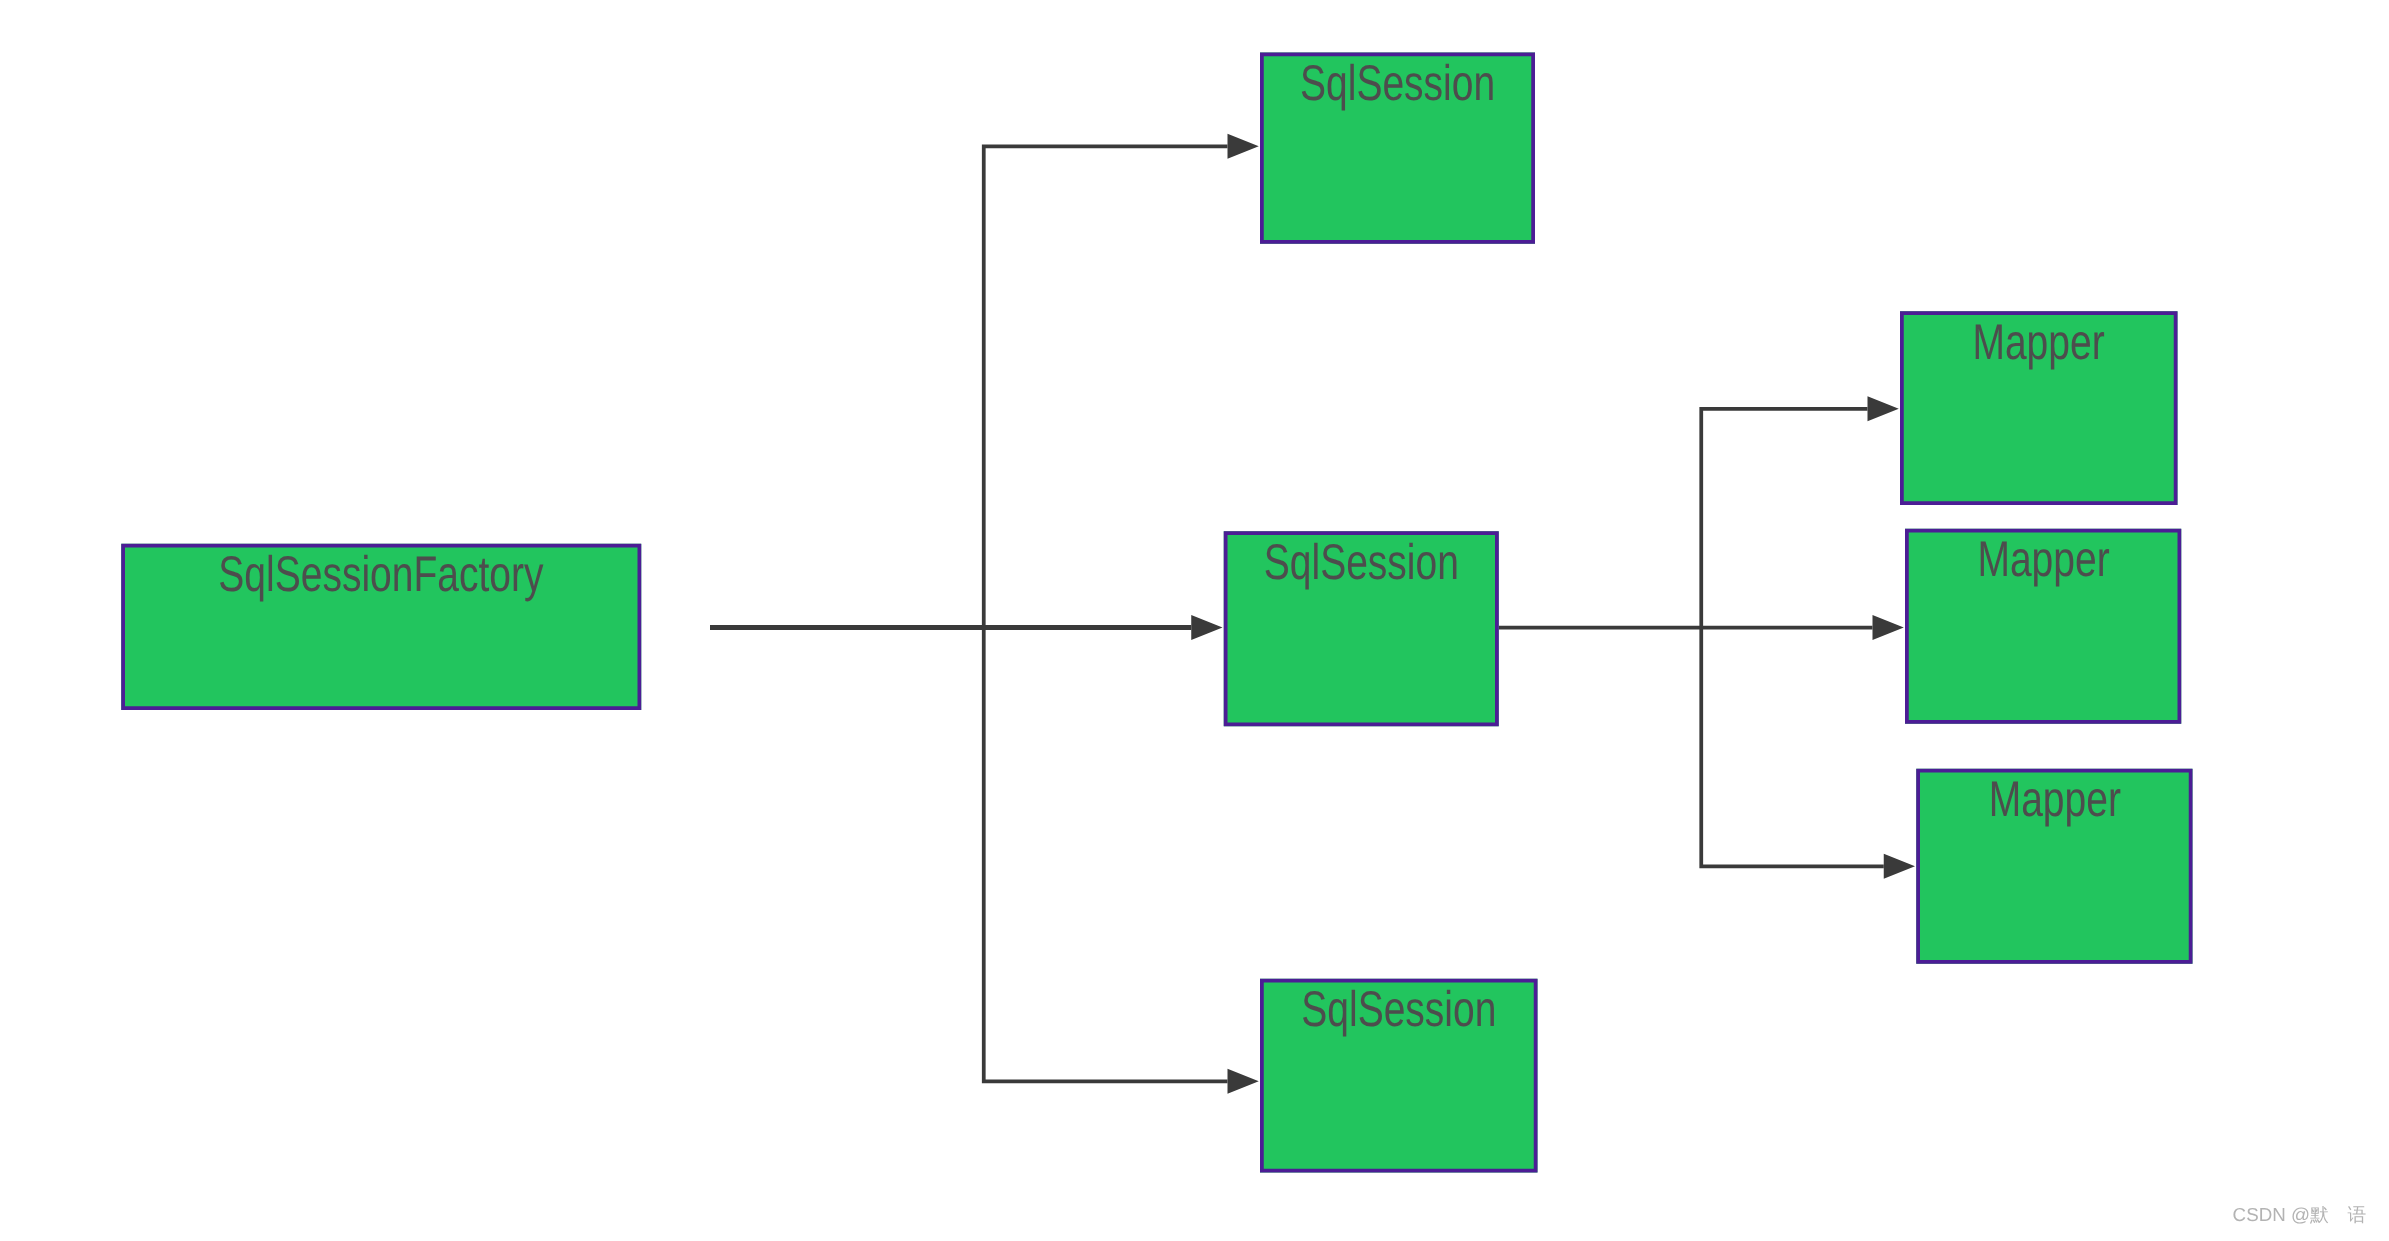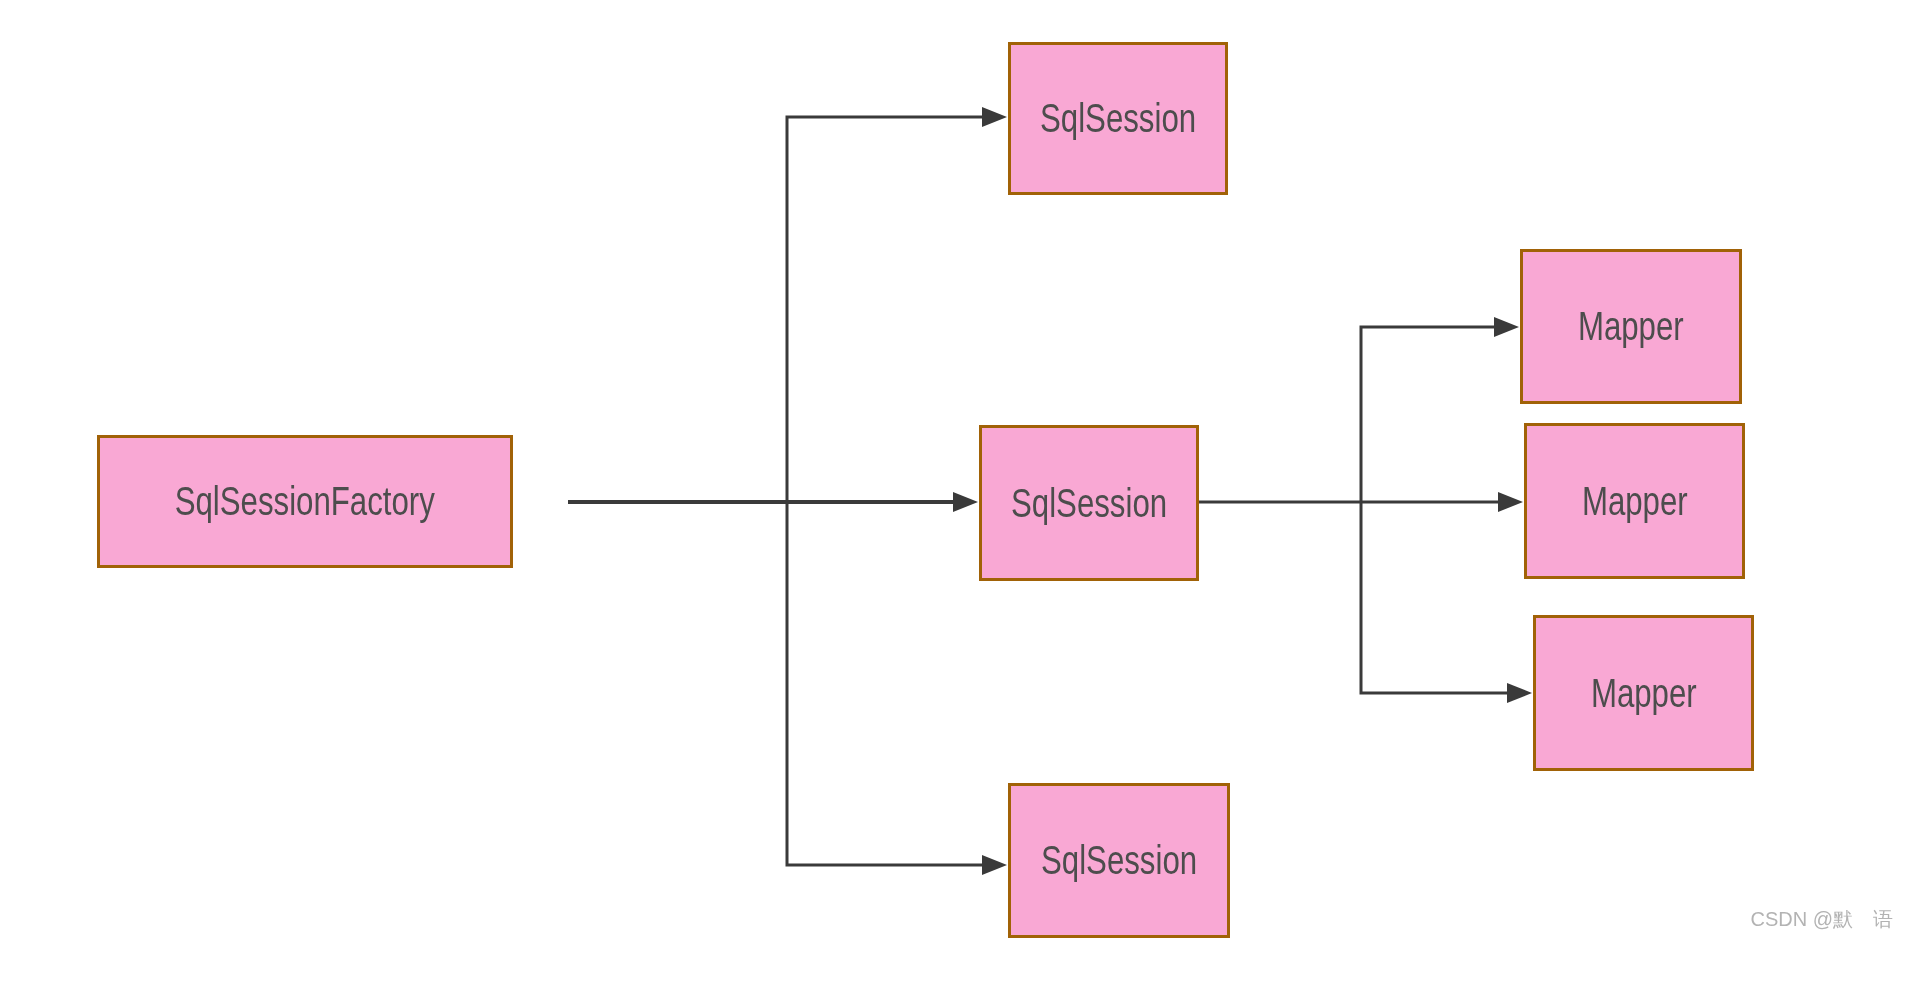--- a/index.html
+++ b/index.html
@@ -27,24 +27,23 @@
     stroke: #3a3a3a;
     fill: none;
   }
   .arrowhead {
     fill: #3a3a3a;
     stroke: none;
   }
   .node {
     position: absolute;
     box-sizing: border-box;
-    border: 3px solid #a16207;
-    background: #f9a8d4;
+    border: 3px solid #4c1d95;
+    background: #22c55e;
     display: flex;
-    align-items: center;
     justify-content: center;
   }
   .node .label {
     display: inline-block;
     font-size: 40px;
     color: #4d4d4d;
     white-space: nowrap;
     transform: scaleX(0.78);
     transform-origin: center center;
     letter-spacing: 0px;
@@ -52,22 +51,22 @@
   .node-factory        { left:  97px; top: 435px; width: 416px; height: 133px; }
   .node-session-top    { left: 1008px; top:  42px; width: 220px; height: 153px; }
   .node-session-middle { left:  979px; top: 425px; width: 220px; height: 156px; }
   .node-session-bottom { left: 1008px; top: 783px; width: 222px; height: 155px; }
   .node-mapper-top     { left: 1520px; top: 249px; width: 222px; height: 155px; }
   .node-mapper-middle  { left: 1524px; top: 423px; width: 221px; height: 156px; }
   .node-mapper-bottom  { left: 1533px; top: 615px; width: 221px; height: 156px; }
   .watermark {
     position: absolute;
     right: 18px;
-    top: 906px;
-    font-size: 20px;
+    top: 963px;
+    font-size: 15px;
     color: #b3b3b3;
     white-space: nowrap;
   }
 </style>
 </head>
 <body>
 
 <div class="canvas">
 
   <svg class="connector-layer" viewBox="0 0 1911 993" xmlns="http://www.w3.org/2000/svg">

